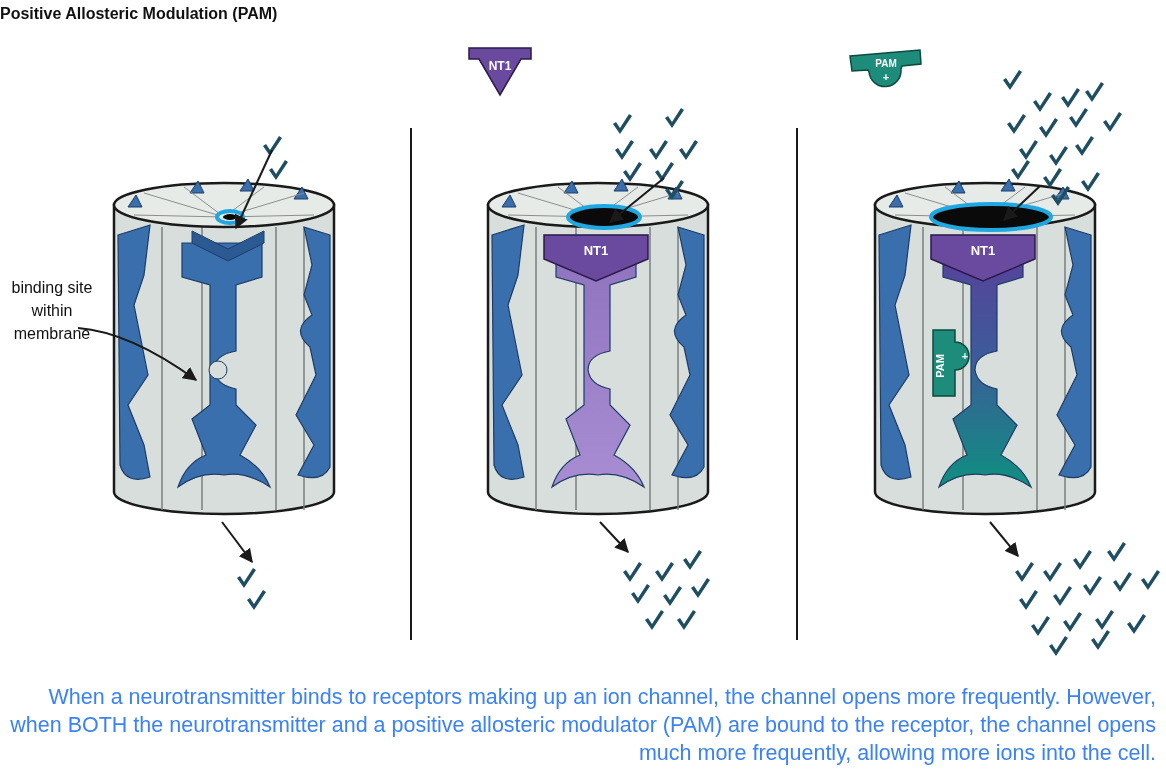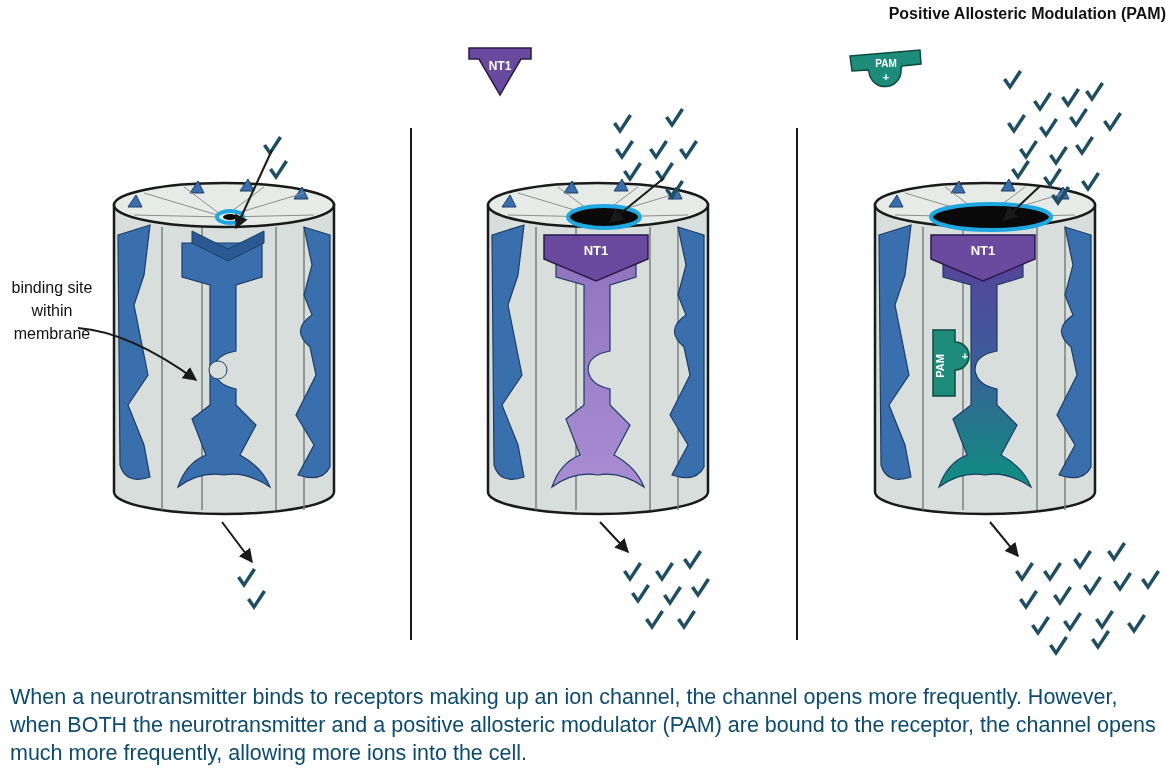--- a/index.html
+++ b/index.html
@@ -1,19 +1,19 @@
 <!DOCTYPE html>
 <html><head>
 <meta charset="utf-8">
 <style>
   html, body { margin: 0; padding: 0; background: #ffffff; }
   body { width: 1166px; height: 780px; position: relative; overflow: hidden; font-family: "Liberation Sans", sans-serif; }
-  #title { position: absolute; top: 5px; left: 0; width: 1166px; text-align: right; font-weight: bold; font-size: 16px; color: #111; }
+  #title { position: absolute; top: 5px; left: 0; width: 1166px; text-align: left; font-weight: bold; font-size: 16px; color: #111; }
   #stage { position: absolute; left: 0; top: 0; }
-  #caption { position: absolute; left: 10px; top: 683px; width: 1146px; text-align: left; font-size: 21.5px; line-height: 28px; color: #0c4a6e; }
+  #caption { position: absolute; left: 10px; top: 683px; width: 1146px; text-align: right; font-size: 21.5px; line-height: 28px; color: #3b82f6; }
 </style>
 </head>
 <body>
 
 <div id="title">Positive Allosteric Modulation (PAM)</div>
 
 <svg id="stage" width="1166" height="680" viewBox="0 0 1166 680" xmlns="http://www.w3.org/2000/svg">
   <defs>
     <linearGradient id="pamGrad" x1="0" y1="0" x2="0" y2="1">
       <stop offset="0" stop-color="#5b3f9a"></stop>

